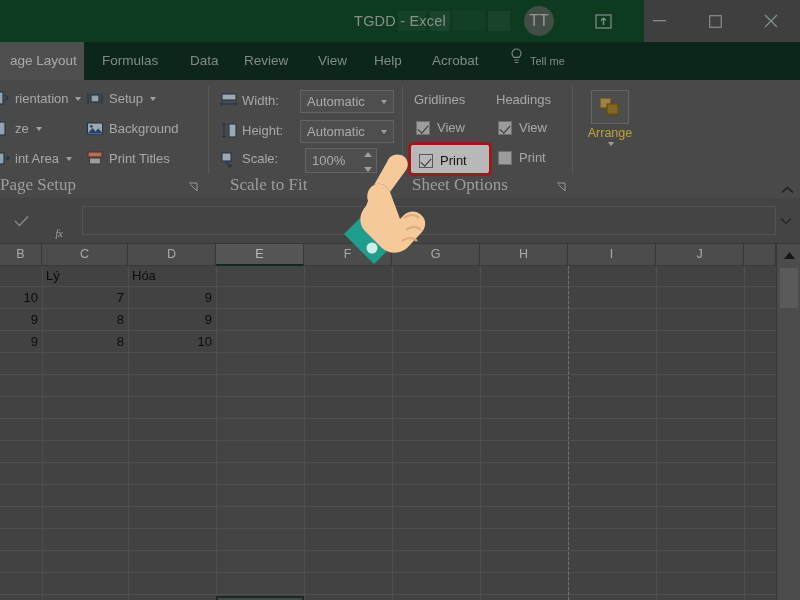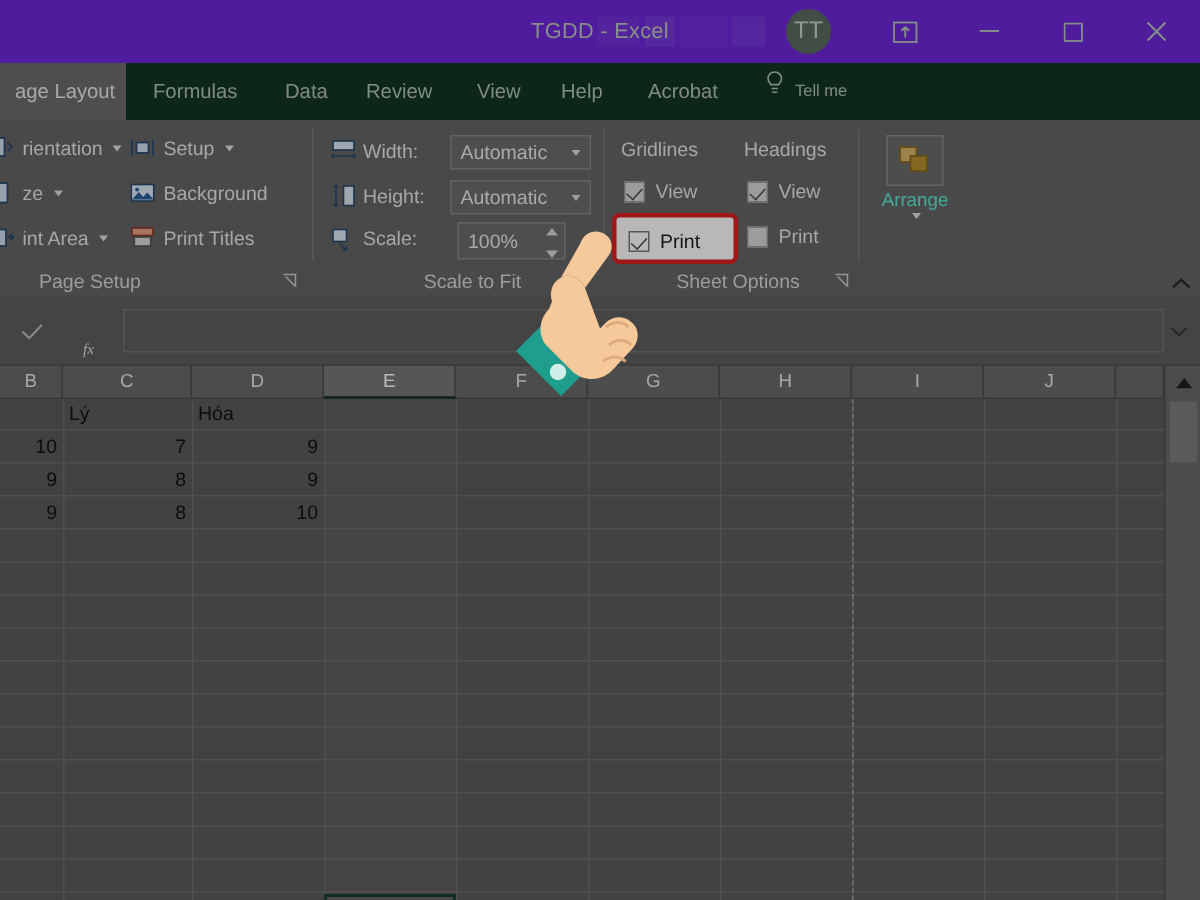--- a/index.html
+++ b/index.html
@@ -6,22 +6,22 @@
   html, body {
     width: 800px; height: 600px;
     overflow: hidden;
     font-family: "Liberation Sans", sans-serif;
     background: #585858;
   }
   #app { position: relative; width: 800px; height: 600px; }
 
   
   .titlebar {
-    position: absolute; left: 0; top: 0; width: 800px; height: 42px;
-    background: #6d28d9;
+    position: absolute; left: 0; top: 0; width: 644px; height: 42px;
+    background: #14532d;
   }
   .title-text {
     position: absolute; left: 0; top: 0; width: 800px; height: 42px;
     line-height: 42px; text-align: center;
     color: #b9c6bd; font-size: 14.5px; letter-spacing: .2px;
   }
   .redact {
     position: absolute; top: 11px; height: 20px;
     background: rgba(255,255,255,0.045);
   }
@@ -75,21 +75,21 @@
   .ribbon {
     position: absolute; left: 0; top: 80px; width: 800px; height: 118px;
     background: #666666;
   }
   .grp-sep {
     position: absolute; top: 6px; width: 1px; height: 88px;
     background: #7b7b7b;
   }
   .grp-label {
     position: absolute; bottom: 3px;
-    color: #d8d8d8; font-size: 13px; text-align: center;
+    color: #d8d8d8; font-size: 17px; text-align: left; font-family: Liberation Serif, serif;
   }
   .dialog-launcher {
     position: absolute; bottom: 4px;
     width: 12px; height: 12px; color: #cfcfcf; font-size: 10px;
   }
 
   .rb-item {
     position: absolute;
     display: flex; align-items: center; gap: 5px;
     color: #e6e6e6; font-size: 13px; white-space: nowrap;
@@ -139,21 +139,21 @@
   .highlight-box {
     position: absolute;
     background: #ffffff; border: 3px solid #e02020; border-radius: 5px;
   }
   .highlight-box .cb-row { color: #1d1d1d; }
   .highlight-box .cb-box { background: #ffffff; border-color: #7a7a7a; }
 
   .arrange-btn {
     position: absolute; width: 64px;
     display: flex; flex-direction: column; align-items: center;
-    color: #5eead4; font-size: 12.5px; gap: 2px;
+    color: #fde047; font-size: 12.5px; gap: 2px;
   }
   .arrange-ico {
     width: 38px; height: 34px; border: 1px solid #8c8c8c; background: #6b6b6b;
     position: relative;
   }
   .collapse-ribbon {
     position: absolute; right: 6px; bottom: 2px;
     color: #d0d0d0; font-size: 11px;
   }
 

